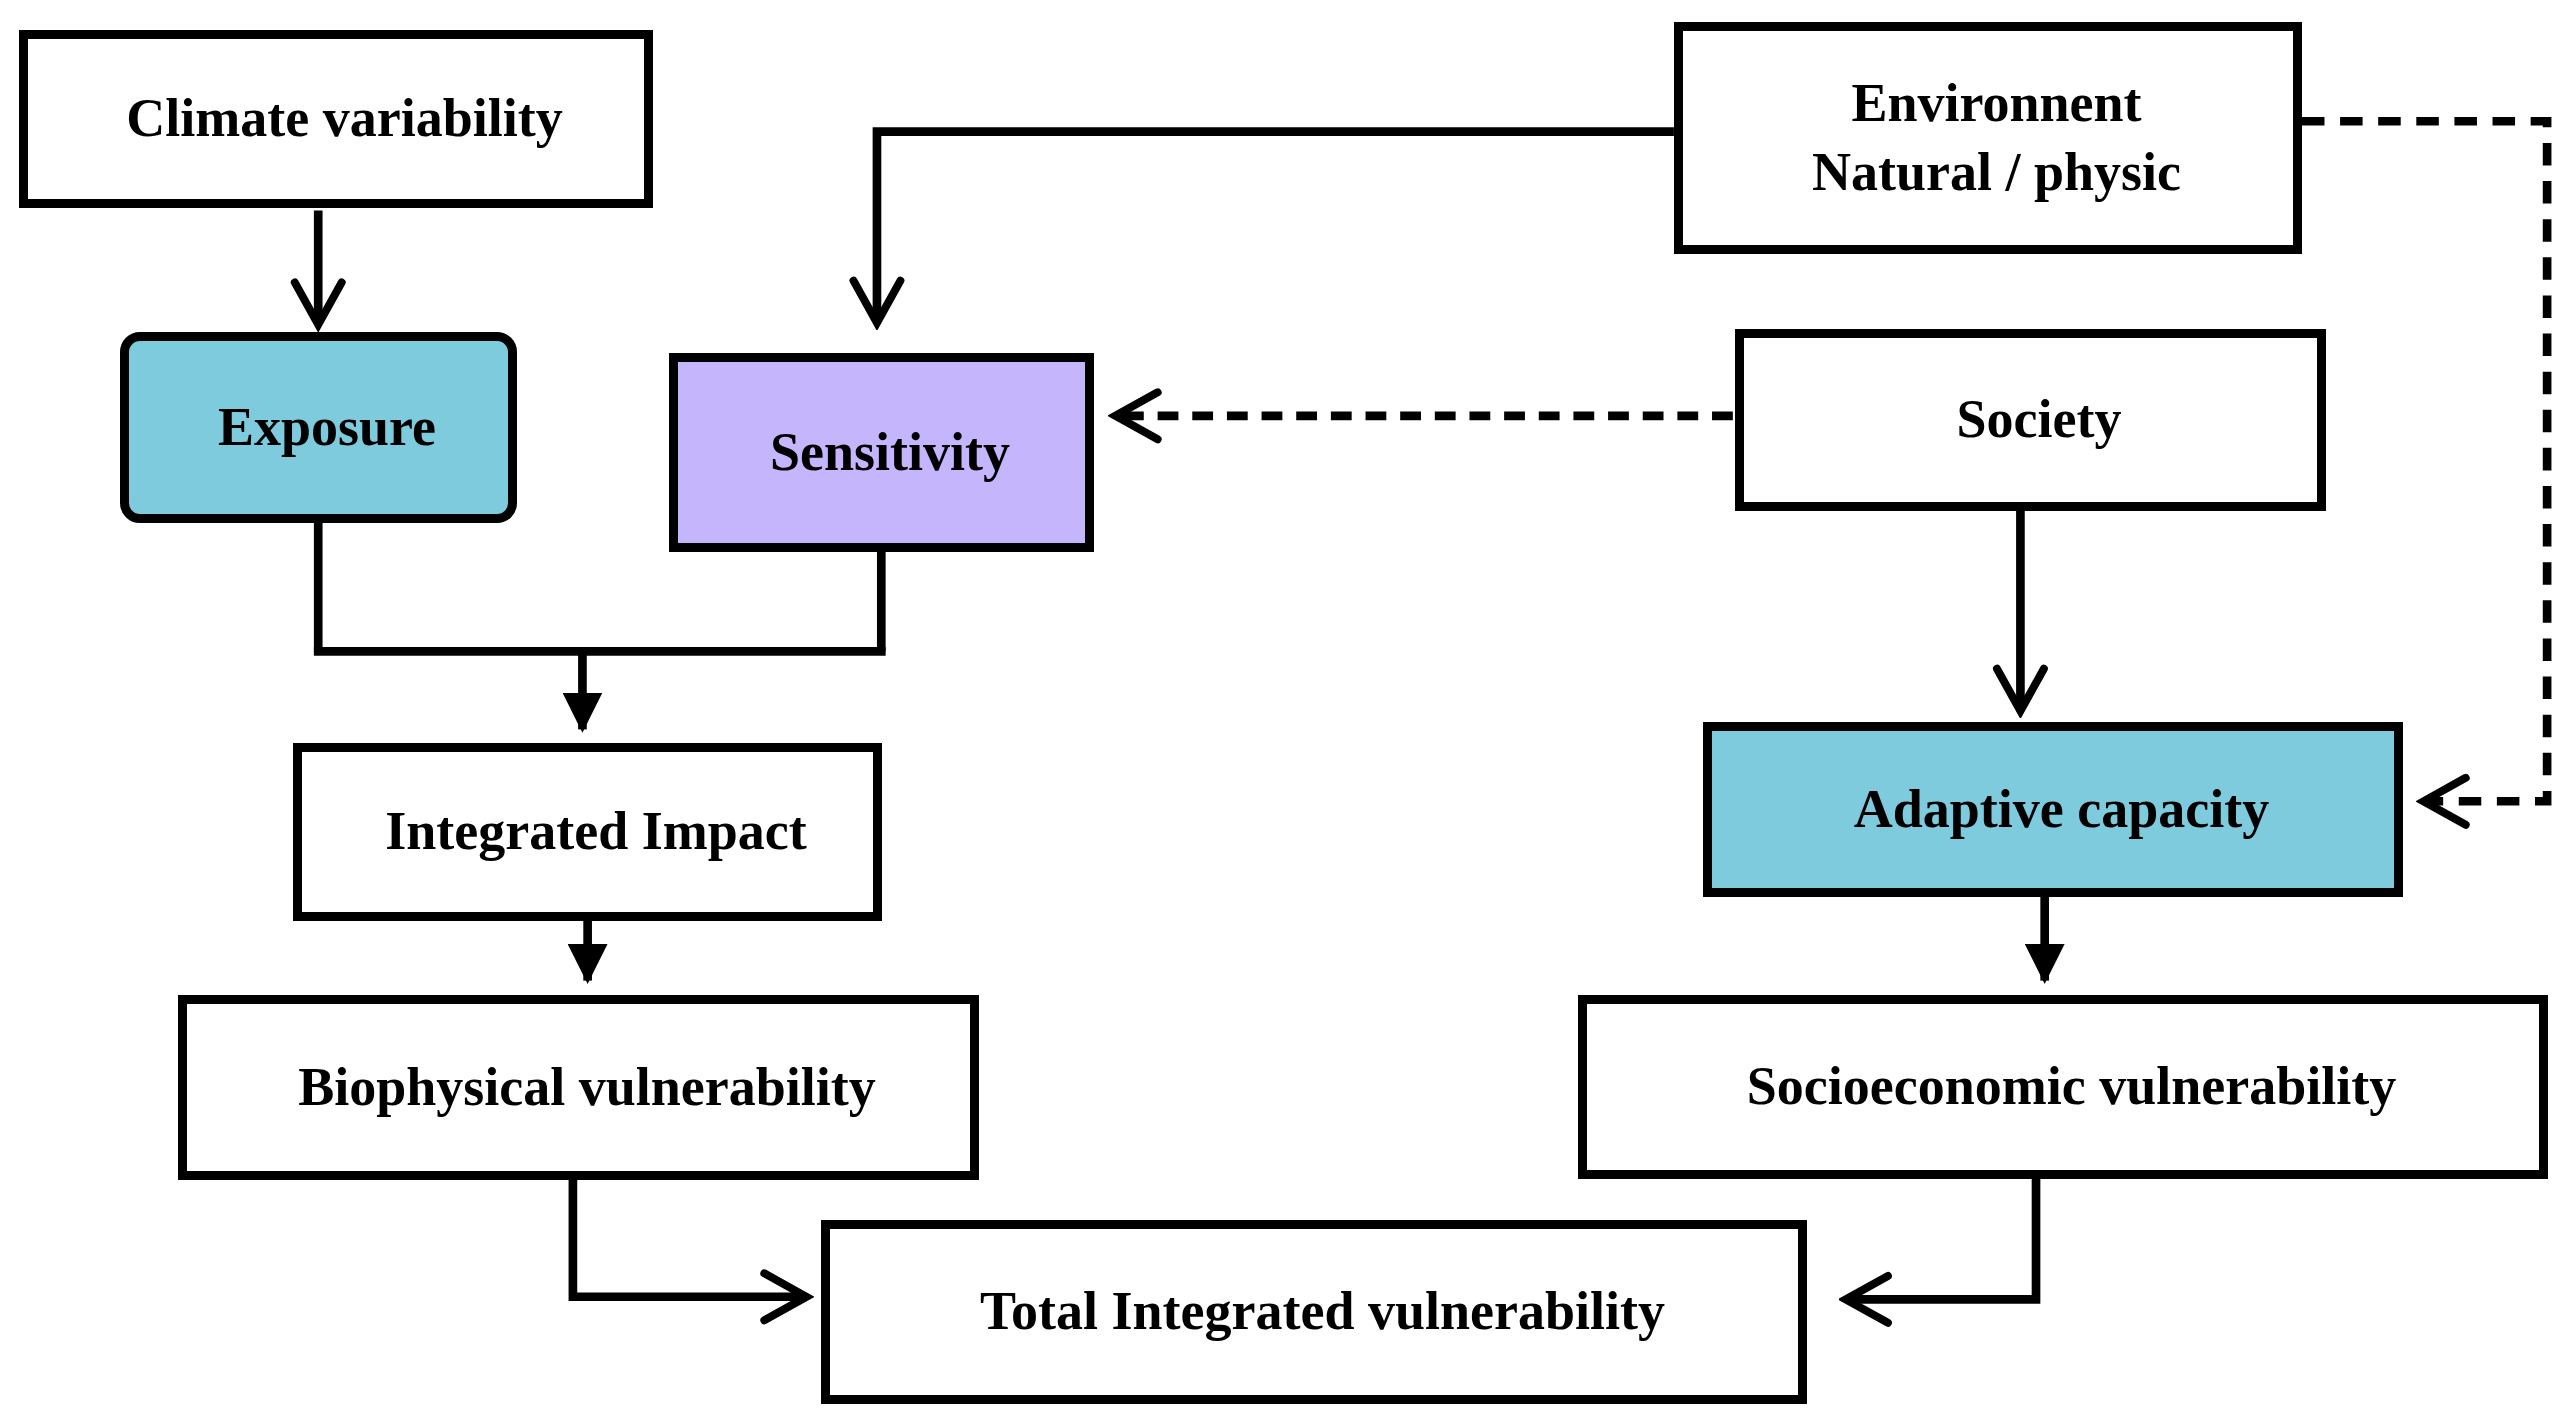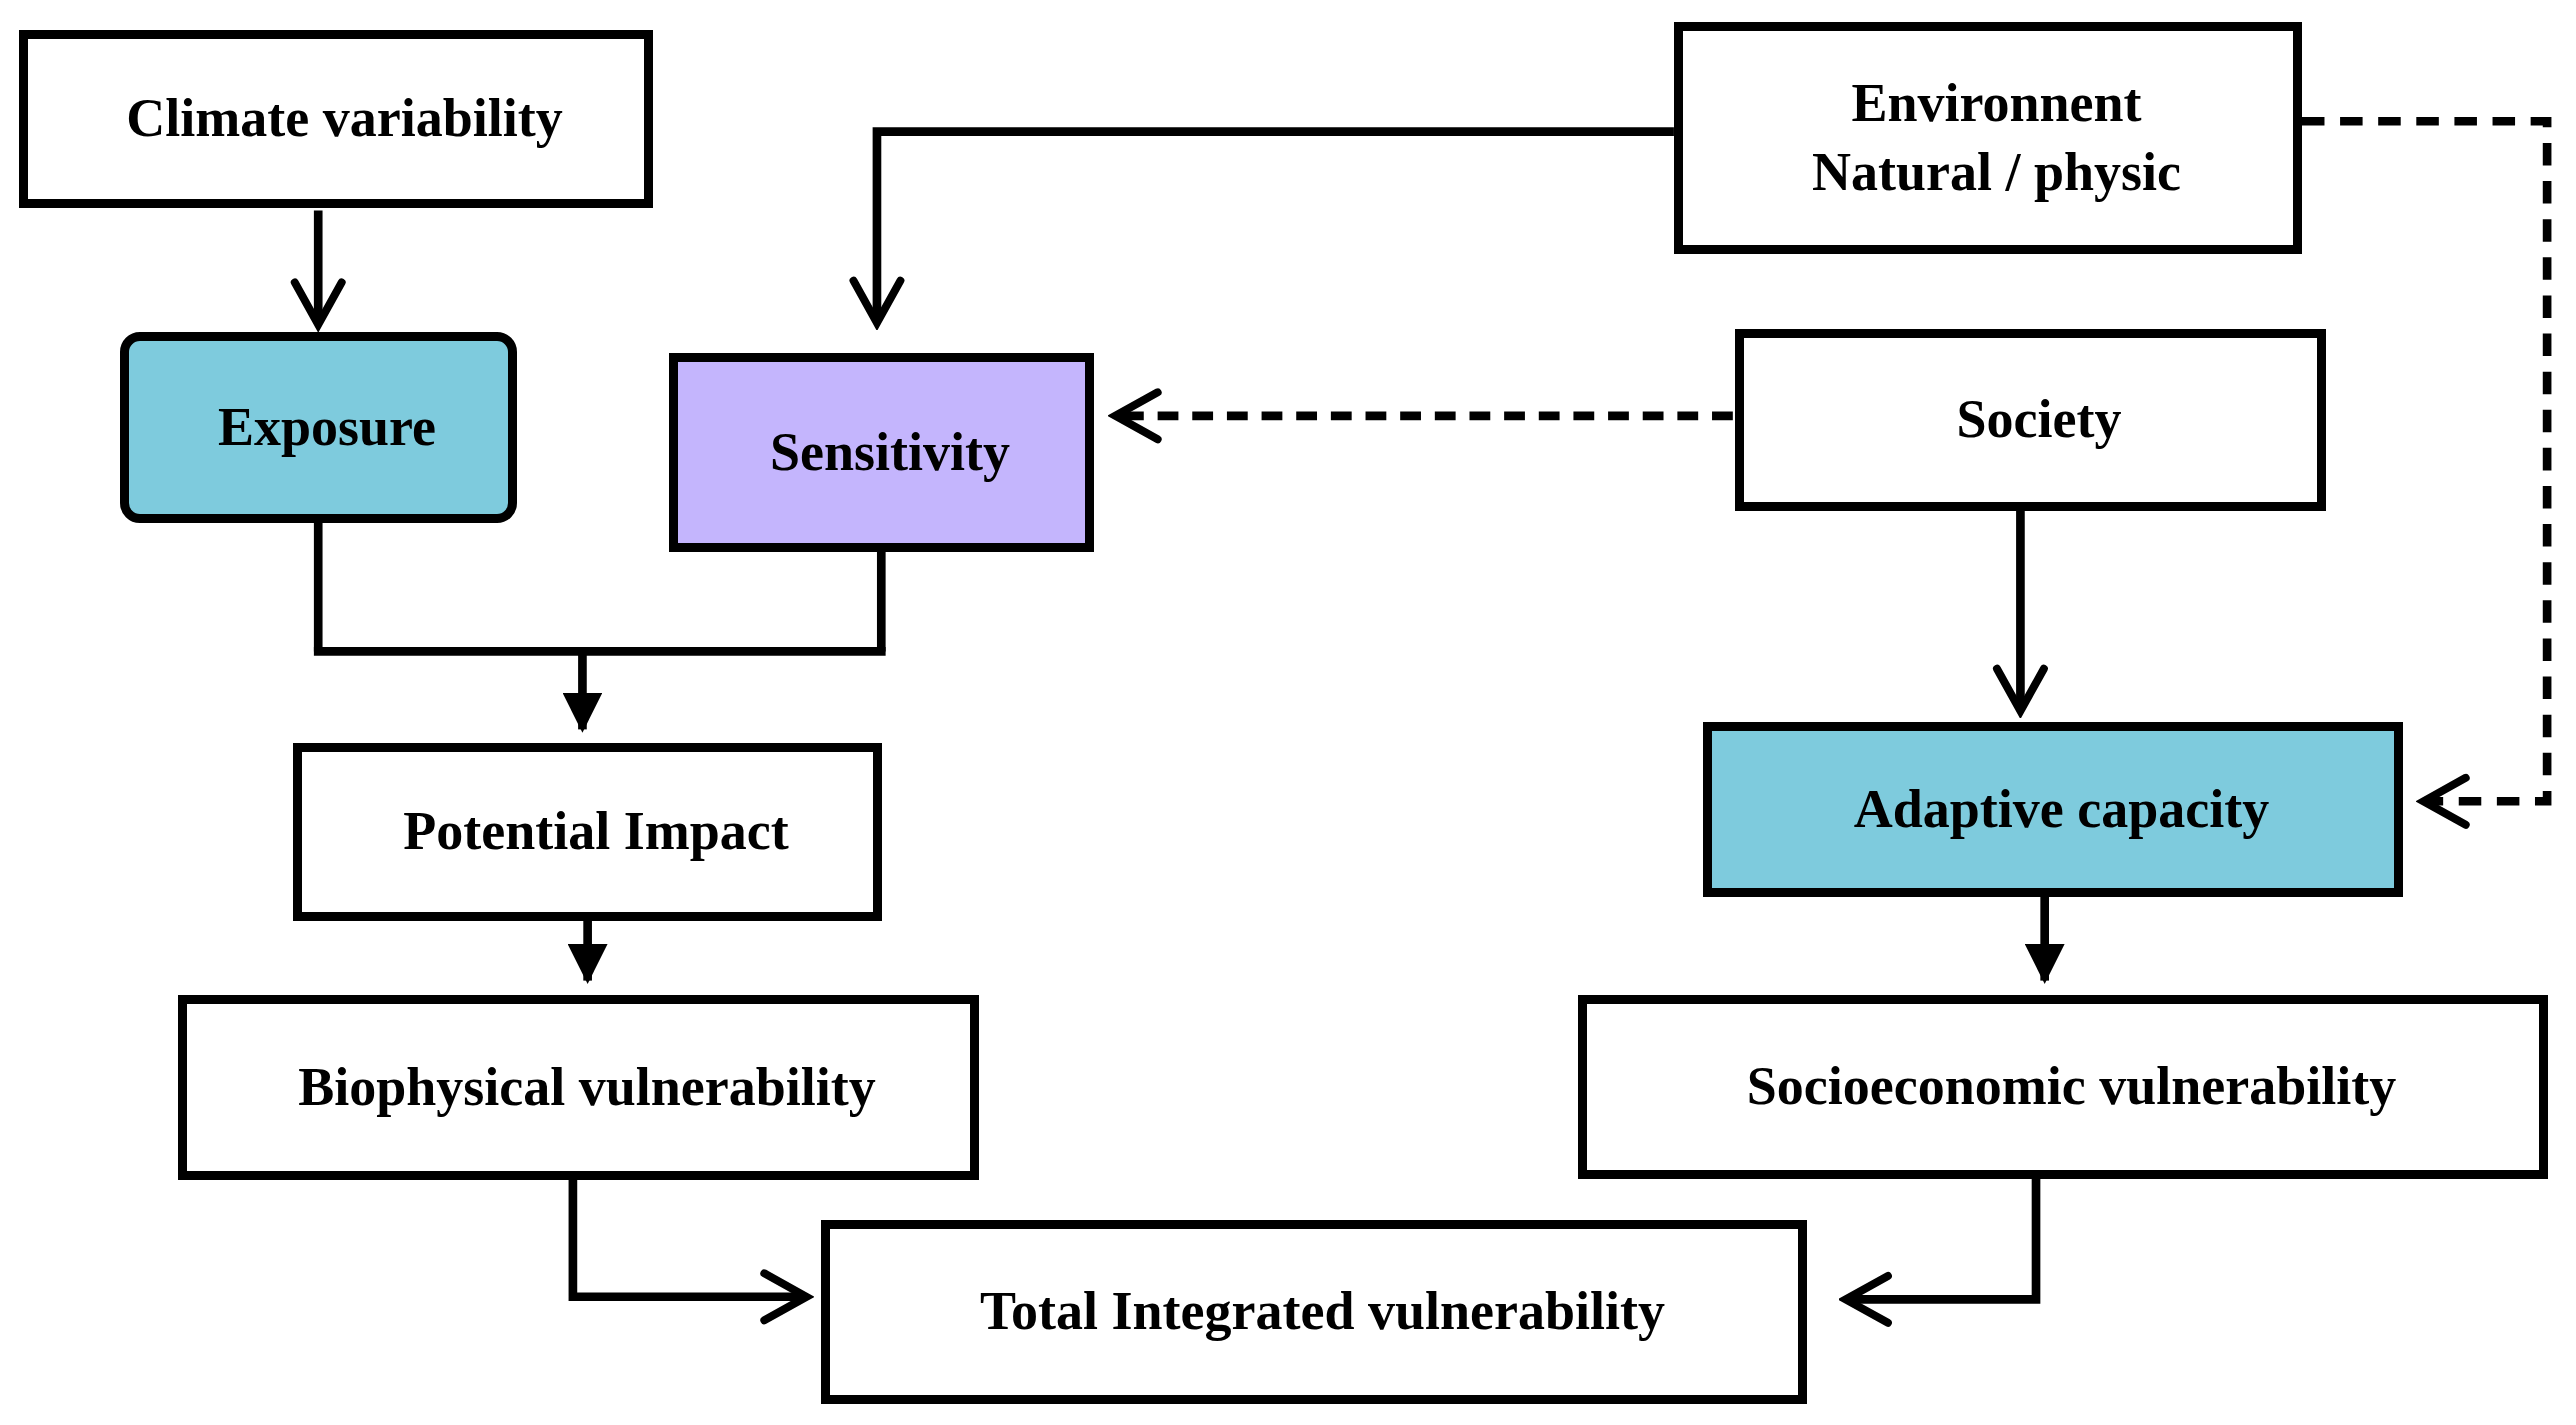--- a/index.html
+++ b/index.html
@@ -98,21 +98,21 @@
 
   <div class="node" style="left: 1735px; top: 329px; width: 591px; height: 182px; border-color: rgb(0, 0, 0); color: rgb(0, 0, 0);">
     <span>Society</span>
   </div>
 
   <div class="node cyan" style="left: 1703px; top: 722px; width: 700px; height: 175px; border-color: rgb(0, 0, 0); color: rgb(0, 0, 0); background: rgb(126, 203, 221);">
     <span>Adaptive capacity</span>
   </div>
 
   <div class="node" style="left: 293px; top: 743px; width: 589px; height: 178px; border-color: rgb(0, 0, 0); color: rgb(0, 0, 0);">
-    <span>Potential Impact</span>
+    <span>Integrated Impact</span>
   </div>
 
   <div class="node" style="left: 178px; top: 995px; width: 801px; height: 185px; border-color: rgb(0, 0, 0); color: rgb(0, 0, 0);">
     <span>Biophysical vulnerability</span>
   </div>
 
   <div class="node" style="left: 1547px; top: 995px; width: 970px; height: 184px; border-color: rgb(0, 0, 0); color: rgb(0, 0, 0); margin-left: 31px;">
     <span>Socioeconomic vulnerability</span>
   </div>
 

